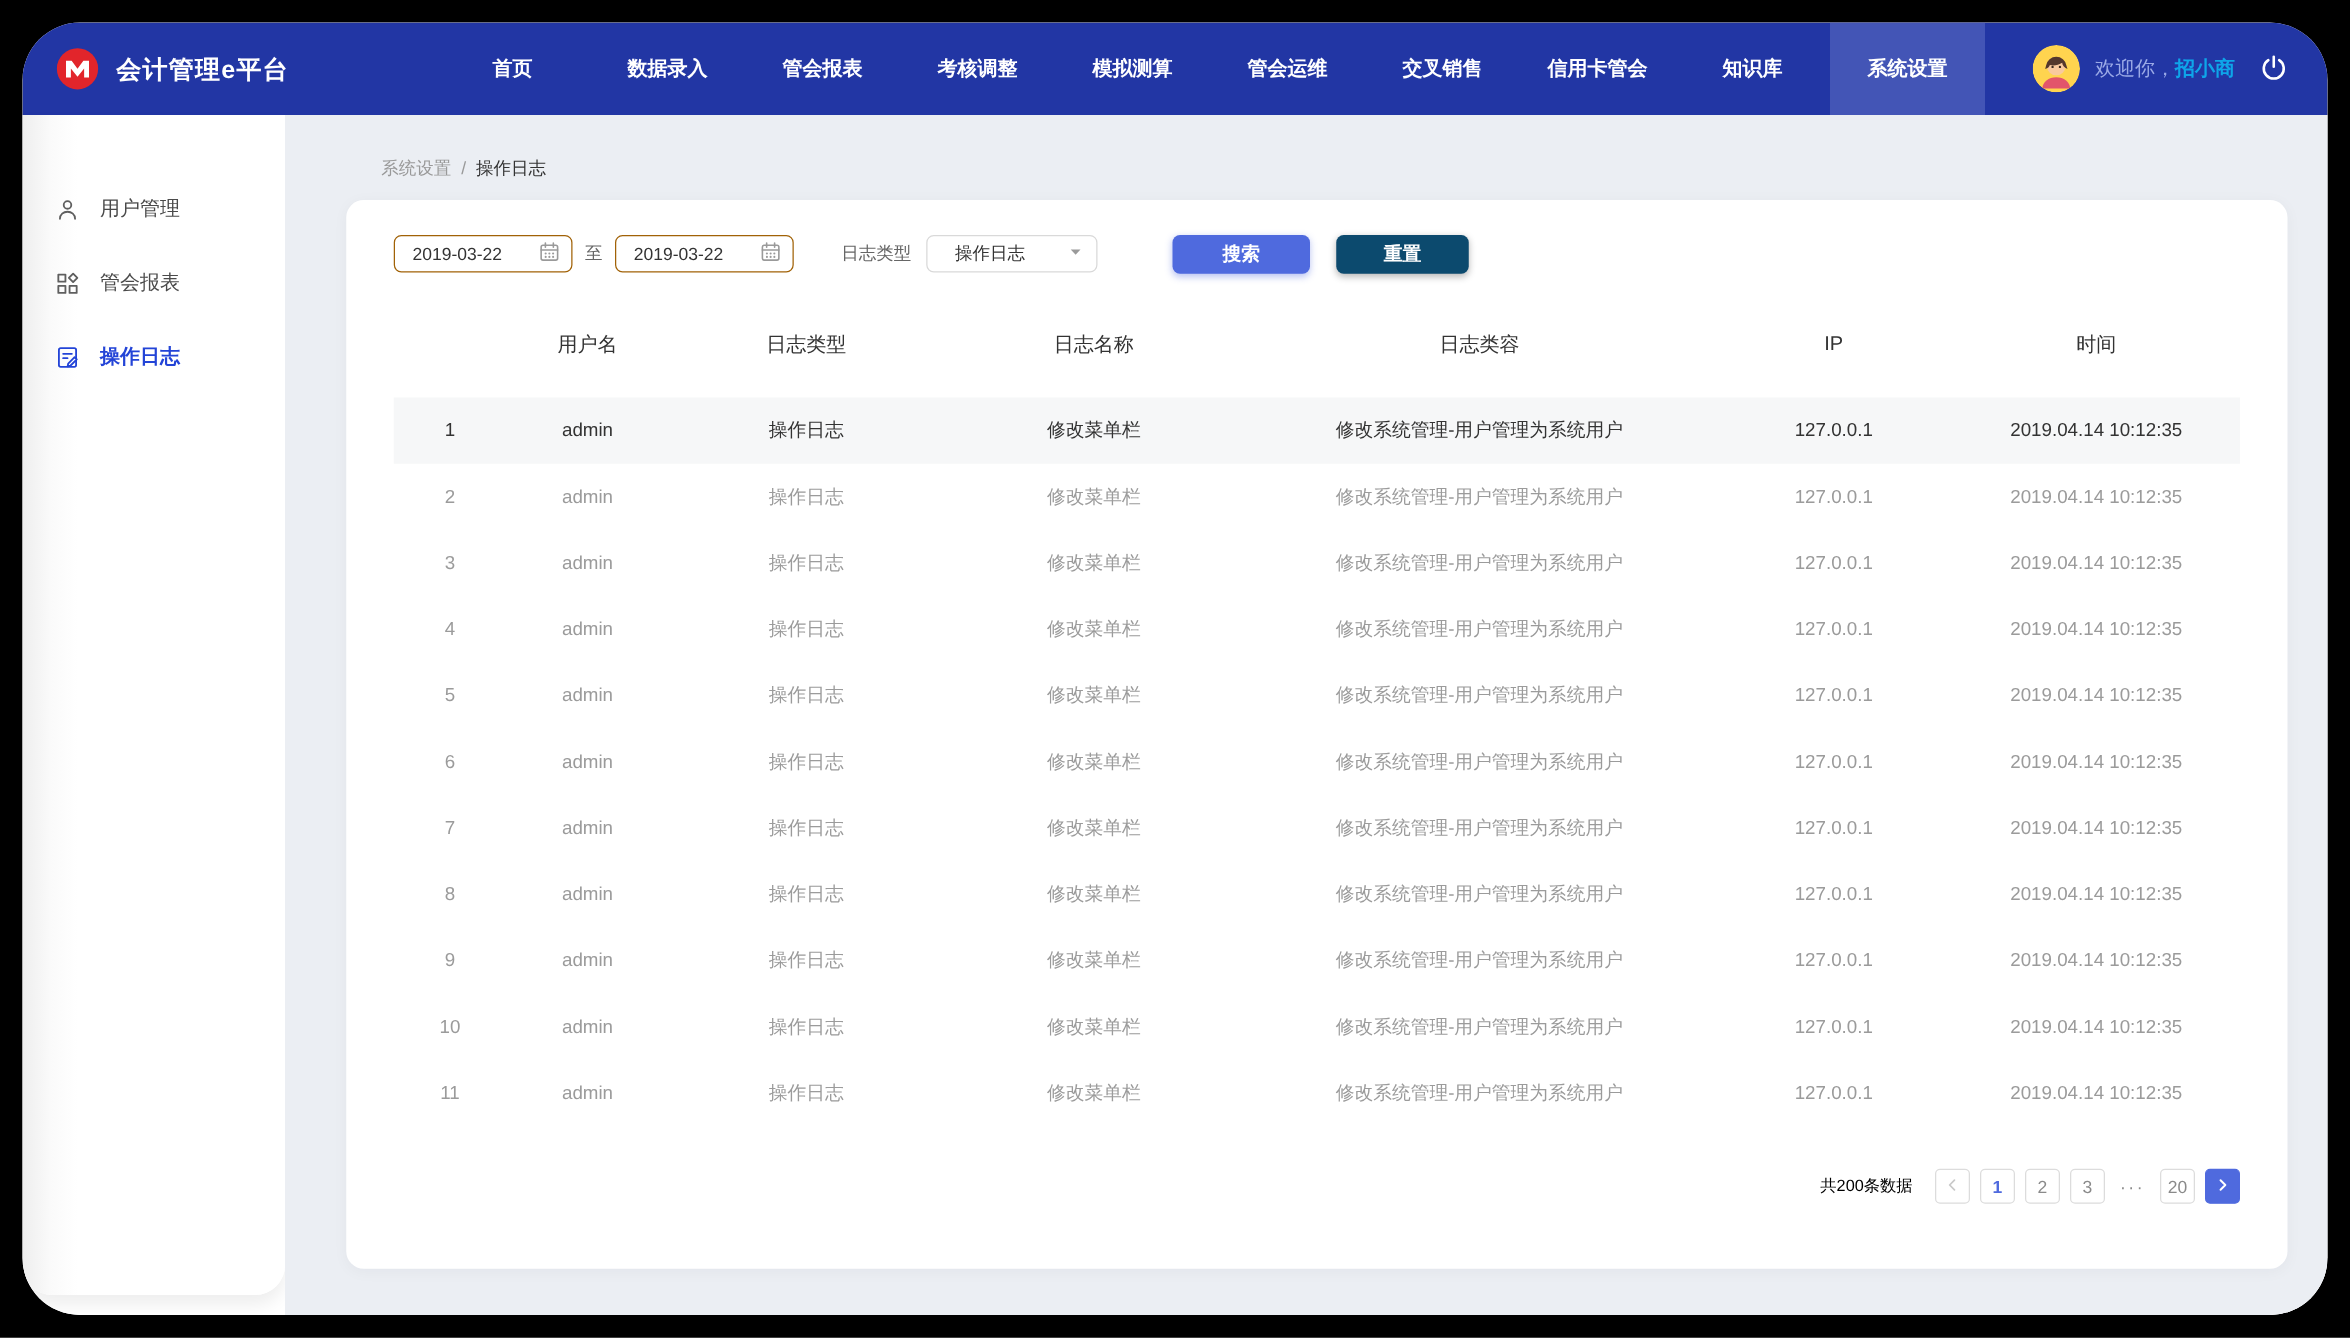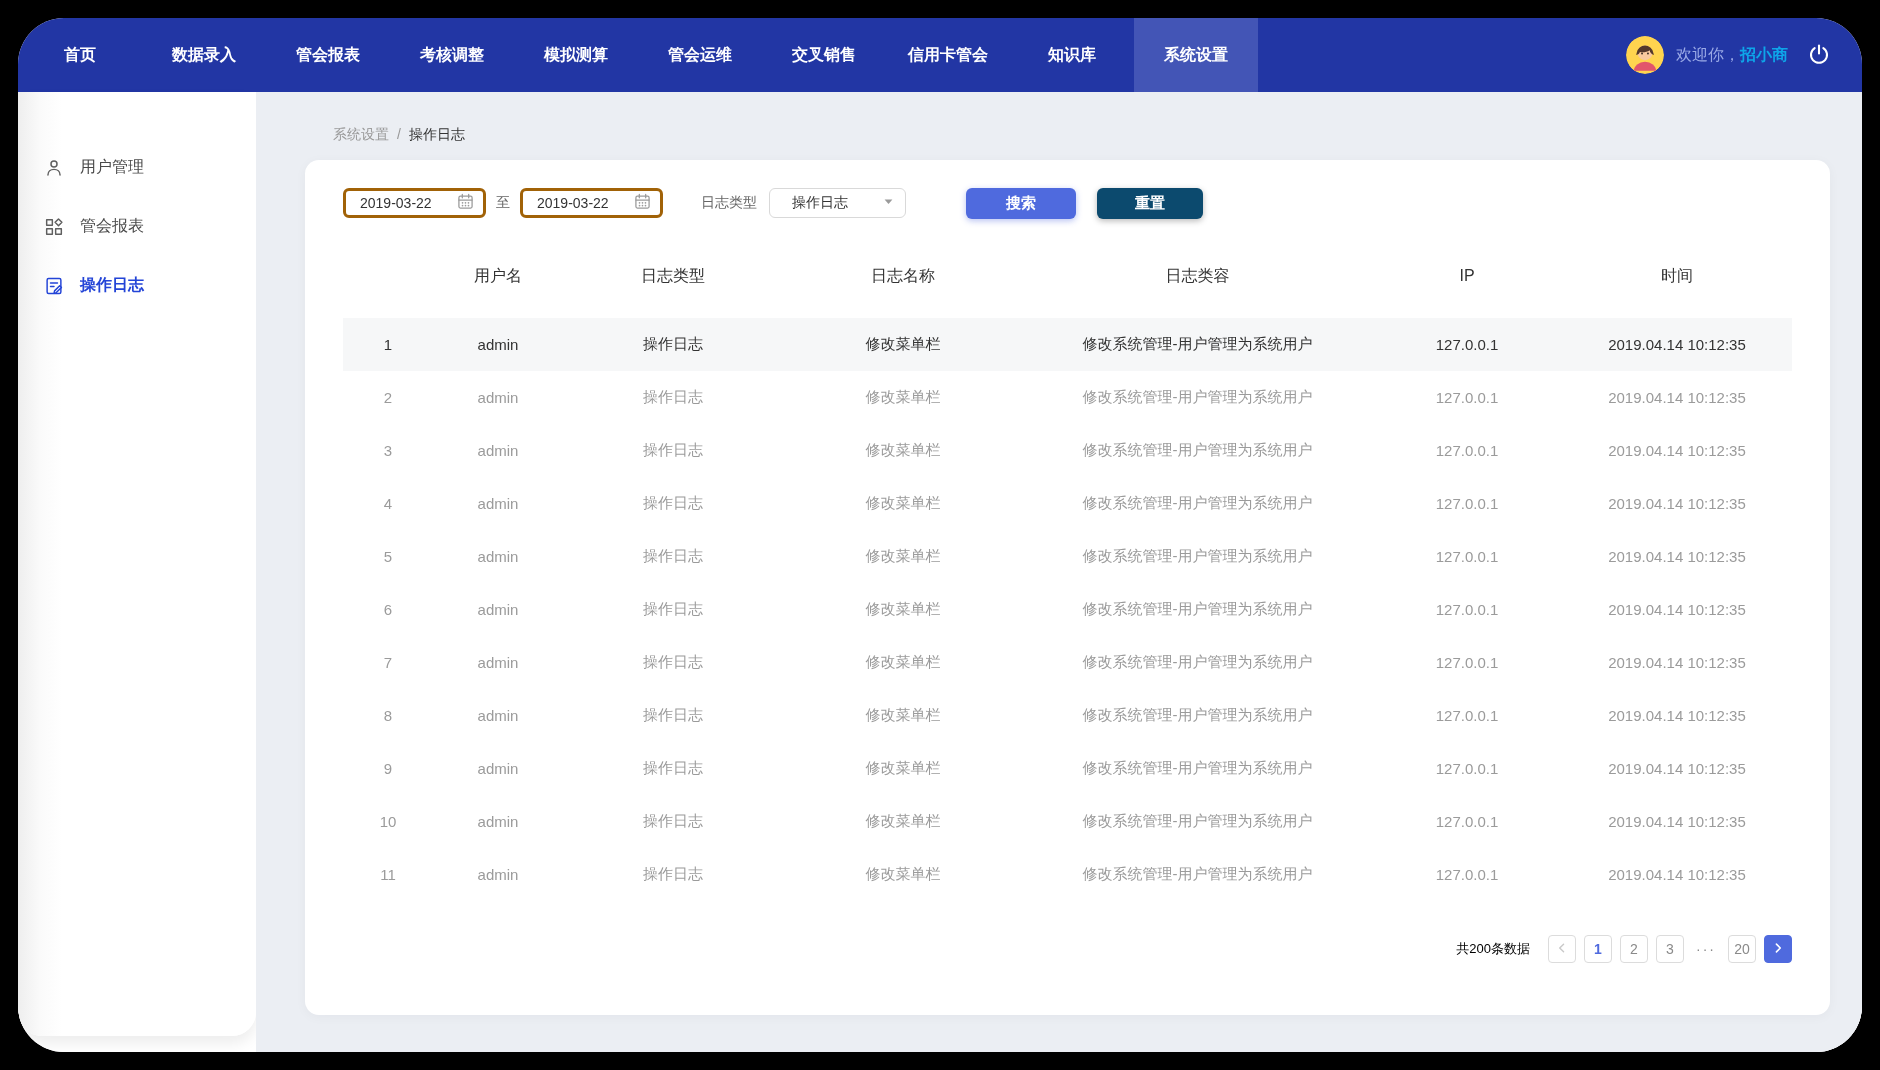--- a/index.html
+++ b/index.html
@@ -15,40 +15,40 @@
   .nav-item.active { background:#4355b6; }
   .user-area { margin-left:auto; display:flex; align-items:center; gap:12px; padding-right:30px; }
   .avatar { width:38px; height:38px; border-radius:50%; overflow:hidden; flex:0 0 auto; }
   .welcome { font-size:16px; white-space:nowrap; }
   .welcome .prefix { color:#9aa9e6; }
   .welcome .uname { color:#0ea5e9; font-weight:bold; }
   .power { width:26px; height:26px; margin-left:6px; cursor:pointer; }
 
   
   .main { display:flex; height:calc(100% - 74px); background:#fff; }
-  .sidebar { width:238px; flex:0 0 auto; height:calc(100% - 16px);
+  .sidebar { width:210px; flex:0 0 auto; height:calc(100% - 16px);
              background:linear-gradient(90deg,#eeeeee 0,#fafafa 22px,#fff 44px);
              border-radius:0 0 24px 24px; box-shadow:0 8px 14px rgba(0,0,0,.07);
              padding-top:46px; }
   .side-item { height:59px; display:flex; align-items:center; gap:15px; padding-left:25px;
                font-size:16px; color:#4a4a4a; cursor:pointer; }
   .side-item .ico { width:22px; height:22px; }
   .side-item.active { color:#2344d7; font-weight:bold; }
 
   .content { flex:1; background:#ebeef3; padding:34px 32px 0 49px; overflow:hidden; }
   .breadcrumb { font-size:14px; color:#999; margin-left:28px; display:flex; gap:8px; }
   .breadcrumb .current { color:#333; }
 
   
   .card { margin-top:16px; background:#fff; border-radius:14px; height:855px;
           padding:28px 38px; box-shadow:0 2px 12px rgba(20,30,60,.04); }
 
   
   .filters { display:flex; align-items:center; height:30px; }
-  .date-input { width:143px; height:30px; border:3px solid #a16207; border-radius:6px;
+  .date-input { width:143px; height:30px; border:1px solid #a16207; border-radius:6px;
                 display:flex; align-items:center; justify-content:space-between;
                 padding:0 9px 0 14px; font-size:14px; color:#333; background:#fff; cursor:pointer; }
   .range-sep { margin:0 10px; font-size:14px; color:#666; }
   .ftr-label { margin-left:38px; font-size:14px; color:#666; }
   .select { width:137px; height:30px; border:1px solid #d9d9d9; border-radius:6px; margin-left:12px;
             display:flex; align-items:center; justify-content:space-between;
             padding:0 10px 0 22px; font-size:14px; color:#333; background:#fff; cursor:pointer; }
   .btn { height:31px; border:none; border-radius:6px; color:#fff; font-size:15px; font-weight:bold;
          cursor:pointer; font-family:inherit; }
   .btn-search { width:110px; margin-left:60px; background:#4f6ade; box-shadow:0 2px 6px rgba(79,106,222,.4); }
@@ -72,20 +72,29 @@
   .pg.active { color:#4f6ade; font-weight:bold; }
   .pg.ellipsis { border:none; cursor:default; letter-spacing:2px; }
   .pg.next { background:#4f6ade; border-color:#4f6ade; }
 </style>
 </head>
 <body>
 
 <div class="window">
 
   <div class="topnav">
+    <div class="brand">
+      <span style="width:36px;height:36px;display:block;">
+        <svg viewBox="0 0 36 36" width="36" height="36">
+          <circle cx="18" cy="18" r="16.5" fill="#e2252b"></circle>
+          <path fill="#fff" d="M8.8 25V11.5h4.5L18 18l4.7-6.5h4.5V25h-3.9v-7.2L18 24.3l-5.3-6.5V25z"></path>
+        </svg>
+      </span>
+      <span class="brand-title">会计管理e平台</span>
+    </div>
     <div class="nav-items">
       <div class="nav-item">首页</div>
       <div class="nav-item">数据录入</div>
       <div class="nav-item">管会报表</div>
       <div class="nav-item">考核调整</div>
       <div class="nav-item">模拟测算</div>
       <div class="nav-item">管会运维</div>
       <div class="nav-item">交叉销售</div>
       <div class="nav-item">信用卡管会</div>
       <div class="nav-item">知识库</div>

